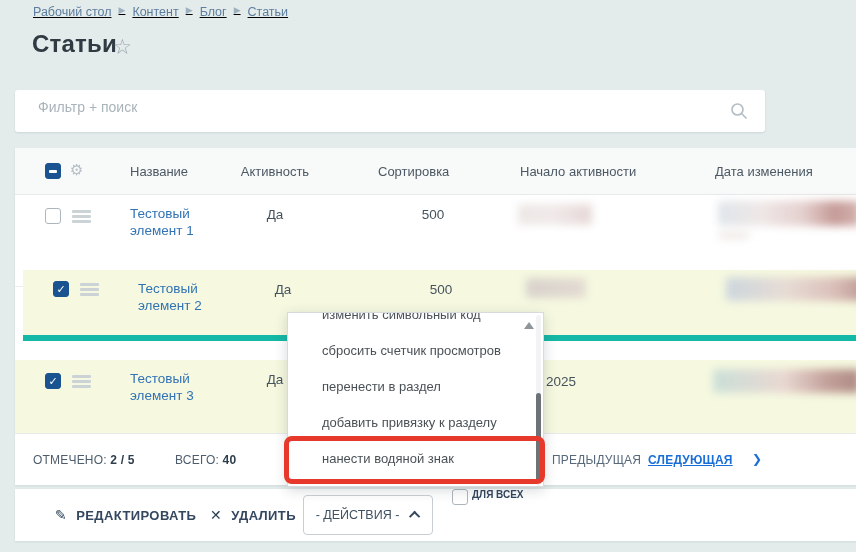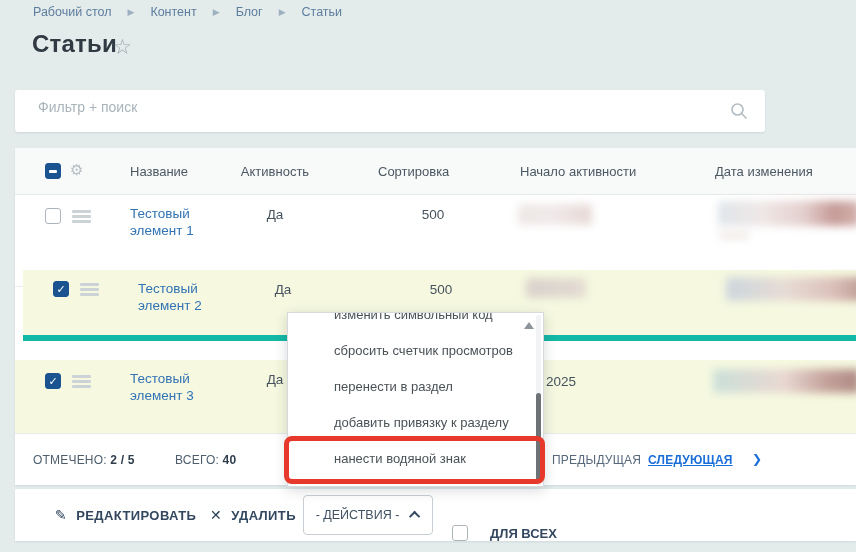--- a/index.html
+++ b/index.html
@@ -6,21 +6,21 @@
   html,body { background:#e3ebeb; }
   .screen {
     position:relative; width:856px; height:552px; overflow:hidden;
     background:#e3ebeb;
     font-family:"Liberation Sans", sans-serif;
     -webkit-font-smoothing:antialiased;
   }
   .icon { font-family:"DejaVu Sans", sans-serif; }
 
   
-  .breadcrumb { position:absolute; left:33px; top:5px; display:flex; align-items:center; gap:16px; font-size:12.5px; }
+  .breadcrumb { position:absolute; left:33px; top:5px; display:flex; align-items:flex-start; gap:7px; font-size:12.5px;text-decoration:underline; }
   .crumb { color:#5d7d9e; cursor:pointer; }
   .crumb-sep { color:#9db0bf; font-size:9px; }
 
   
   .page-title { position:absolute; left:32px; top:30px; font-size:24px; font-weight:bold; color:#303a43; letter-spacing:.2px; }
   .fav-star { position:absolute; left:113px; top:35px; font-size:21px; color:#9ba6ae; cursor:pointer; }
 
   
   .filter-box { position:absolute; left:15px; top:90px; width:750px; height:42px; background:#fff; border-radius:3px; box-shadow:0 1px 2px rgba(60,80,90,.12); }
   .filter-input { position:absolute; left:0; top:0; width:100%; height:100%; border:none; outline:none; background:transparent; padding:0 46px 8px 23px; font-size:14px; color:#47535d; font-family:inherit; }
@@ -77,26 +77,26 @@
   .gf-next-chevron { position:absolute; left:737px; top:18px; color:#1a6ed8; font-size:12px; font-weight:bold; cursor:pointer; }
 
   
   .action-bar { position:absolute; left:15px; top:489px; width:841px; height:52px; background:#fff; box-shadow:0 1px 2px rgba(60,80,90,.10); }
   .ab-btn { position:absolute; top:0; height:100%; display:flex; align-items:center; gap:9px; font-size:13px; font-weight:bold; letter-spacing:.4px; color:#33475f; cursor:pointer; }
   .ab-edit { left:40px; }
   .ab-delete { left:195px; }
   .ab-icon { font-size:14px; color:#2c4257; line-height:1; }
   .actions-select { position:absolute; left:288px; top:6px; width:130px; height:40px; border:1px solid #c9ced4; border-radius:4px; background:#fff; display:flex; align-items:center; justify-content:center; gap:13px; font-size:12.5px; color:#3f5162; cursor:pointer; }
   .chevron-up { width:8px; height:8px; border-left:2px solid #33475f; border-top:2px solid #33475f; transform:rotate(45deg) translateY(2px); }
-  .ab-forall { position:absolute; left:437px; top:0; height:100%; display:flex; align-items:flex-end; gap:22px; font-size:13px; font-weight:bold; color:#33475f; }
+  .ab-forall { position:absolute; left:437px; top:0; height:100%; display:flex; align-items:flex-start; gap:4px; font-size:10px; font-weight:bold; color:#33475f; }
   .ab-forall .cb { position:relative; }
 
   
   .ctx-menu { position:absolute; left:287px; top:312px; width:257px; height:175px; background:#fff; border:1px solid #d6dadd; box-shadow:0 3px 12px rgba(30,40,50,.18); overflow:hidden; z-index:5; }
-  .ctx-list { position:absolute; left:12px; top:-16px; width:100%; list-style:none; }
+  .ctx-list { position:absolute; left:0; top:-16px; width:100%; list-style:none; }
   .ctx-list li { height:36px; line-height:36px; padding-left:34px; font-size:13px; color:#4a5156; cursor:pointer; white-space:nowrap; }
   .ctx-scroll-up { position:absolute; right:9px; top:9px; width:0; height:0; border-left:5px solid transparent; border-right:5px solid transparent; border-bottom:7px solid #8f969b; cursor:pointer; }
   .ctx-track { position:absolute; right:2px; top:2px; width:5px; height:171px; background:#f2f3f4; border-radius:3px; }
   .ctx-thumb { position:absolute; right:2px; top:80px; width:5px; height:88px; background:#6d7276; border-radius:3px; cursor:pointer; }
 
   
   .annotation-red { position:absolute; left:284px; top:436px; width:261px; height:48px; border:5px solid #e6392c; border-radius:8px; z-index:10; pointer-events:none; }
 </style>
 </head>
 <body>

